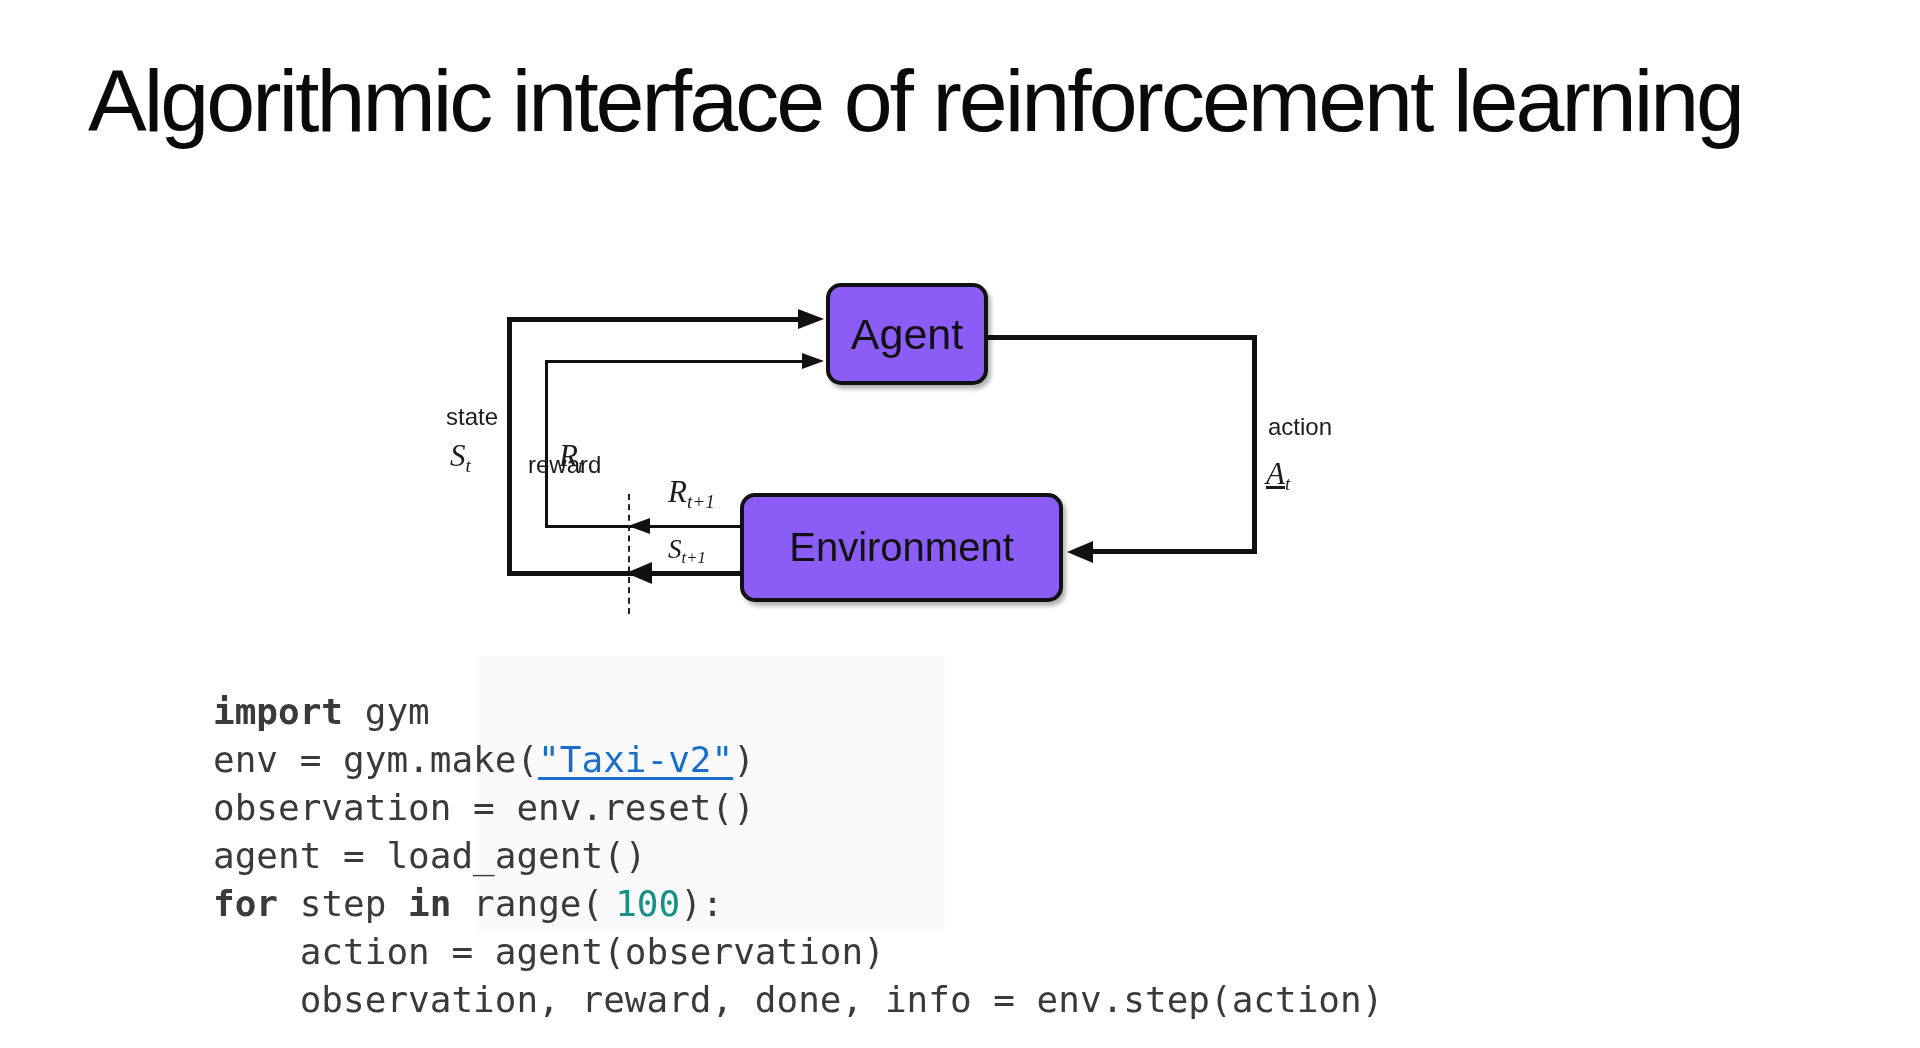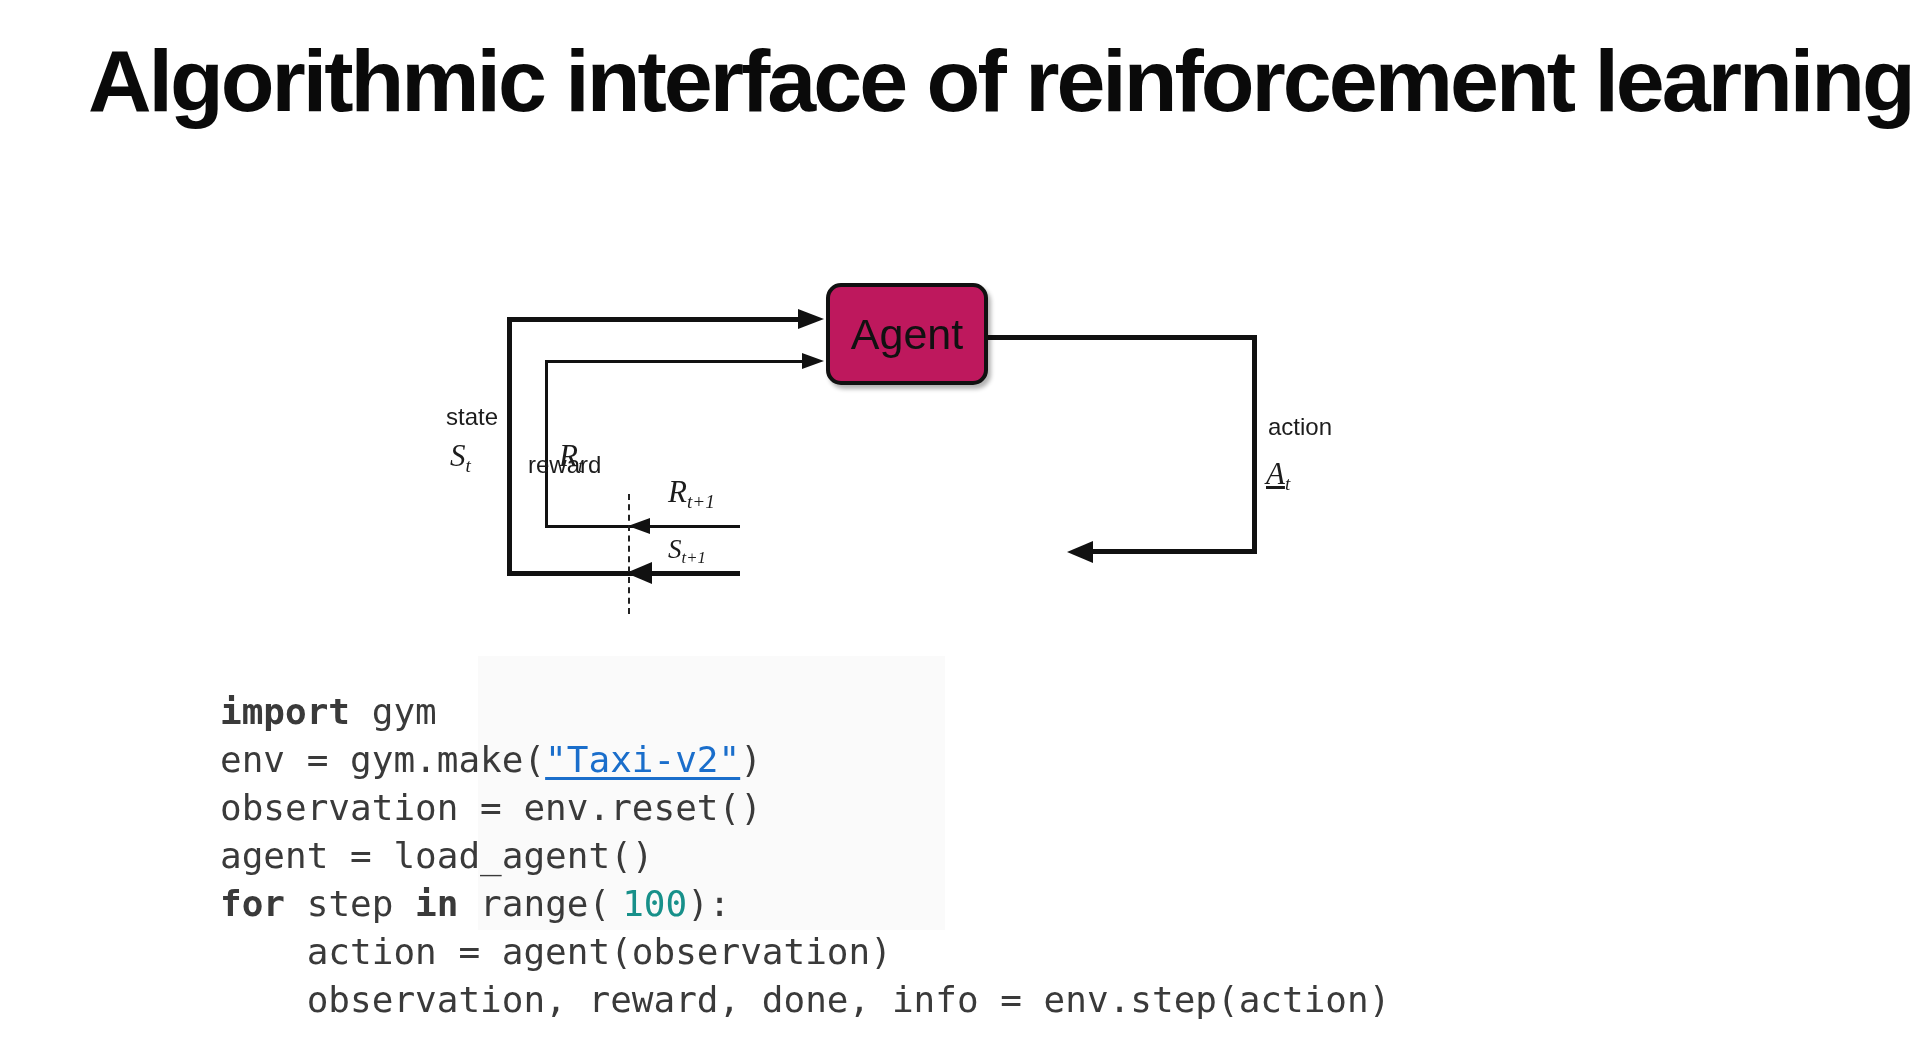--- a/index.html
+++ b/index.html
@@ -1,30 +1,30 @@
 <!DOCTYPE html>
 <html style="--code-ink: #3a3a3a; --link: #1a6ecb; --teal: #17908a;"><head>
 <meta charset="utf-8">
 <style>
   * { margin:0; padding:0; box-sizing:border-box; }
   html,body { width:1920px; height:1048px; background:#ffffff; overflow:hidden; }
   body { font-family:"Liberation Sans", sans-serif; position:relative; }
 
   
   .slide-title{
-    position:absolute; left:88px; top:30px; width:1830px;
-    font-size:88px; letter-spacing:-3px; font-weight:700; color:#0a0a0a;
+    position:absolute; left:88px; top:50px; width:1830px;
+    font-size:88px; letter-spacing:-3px; font-weight:400; color:#0a0a0a;
     white-space:nowrap;
   }
 
   
   .diagram{ position:absolute; left:0; top:0; width:1920px; height:660px; }
 
   .dg-box{
-    position:absolute; background:#be185d; border:4px solid #111;
+    position:absolute; background:#8b5cf6; border:4px solid #111;
     border-radius:15px; display:flex; align-items:center; justify-content:center;
     box-shadow:3px 4px 4px rgba(0,0,0,0.30); color:#111;
   }
   .dg-agent{ left:826px; top:283px; width:162px; height:102px; font-size:43px; }
   .dg-env{ left:740px; top:493px; width:323px; height:109px; font-size:40px; }
 
   .ln{ position:absolute; background:#111; }
   
   .ln-state-top   { left:507px; top:317px; width:293px; height:5px; }
   .ln-state-vert  { left:507px; top:317px; width:5px;  height:259px; }
@@ -69,21 +69,21 @@
   .lb-state-next { left:668px; top:534px; font-size:27px; }
   .lb-action{ left:1268px; top:413px; }
   .lb-action-sym{ left:1266px; top:456px;text-decoration:underline; }
 
   
   .code-bg{
     position:absolute; left:478px; top:656px; width:467px; height:274px;
     background:#fafafa;
   }
   .code-block{
-    position:absolute; left:220px; top:688px;
+    position:absolute; left:213px; top:688px;
     font-family:"DejaVu Sans Mono","Liberation Mono",monospace;
     font-size:36px; line-height:48px; color:var(--code-ink,#3a3a3a);
     white-space:pre;
   }
   .tok-kw{ font-weight:bold; color:var(--code-ink,#3a3a3a); }
   .tok-pl{ color:var(--code-ink,#3a3a3a); }
   .tok-link{ color:var(--link,#1a6ecb); text-decoration:underline; text-underline-offset:5px; cursor:pointer; }
   .tok-num{ color:var(--teal,#17908a);margin-left:12px; }
 </style>
 </head>
@@ -107,20 +107,23 @@
 
   <div class="arr arr-right-thick arr-state-agent"></div>
   <div class="arr arr-right-thin  arr-reward-agent"></div>
   <div class="arr arr-left-thin   arr-reward-back"></div>
   <div class="arr arr-left-thick  arr-state-back"></div>
   <div class="arr arr-left-thick  arr-action-env"></div>
 
   <div class="dg-box dg-agent">
     <span>Agent</span>
   </div>
+  <div class="dg-box dg-env">
+    <span>Environment</span>
+  </div>
 
   <div class="dg-label lb-state">state</div>
   <div class="dg-math lb-state-sym"><span>S</span><sub>t</sub></div>
 
   <div class="dg-label lb-reward">reward</div>
   <div class="dg-math lb-reward-sym"><span>R</span><sub>t</sub></div>
 
   <div class="dg-math lb-reward-next"><span>R</span><sub>t+1</sub></div>
   <div class="dg-math lb-state-next"><span>S</span><sub>t+1</sub></div>
 

